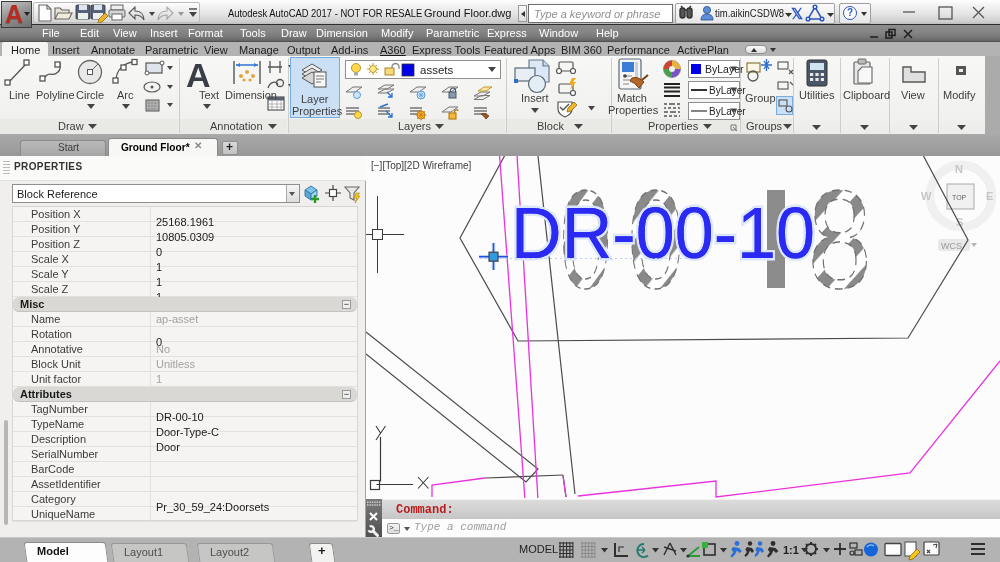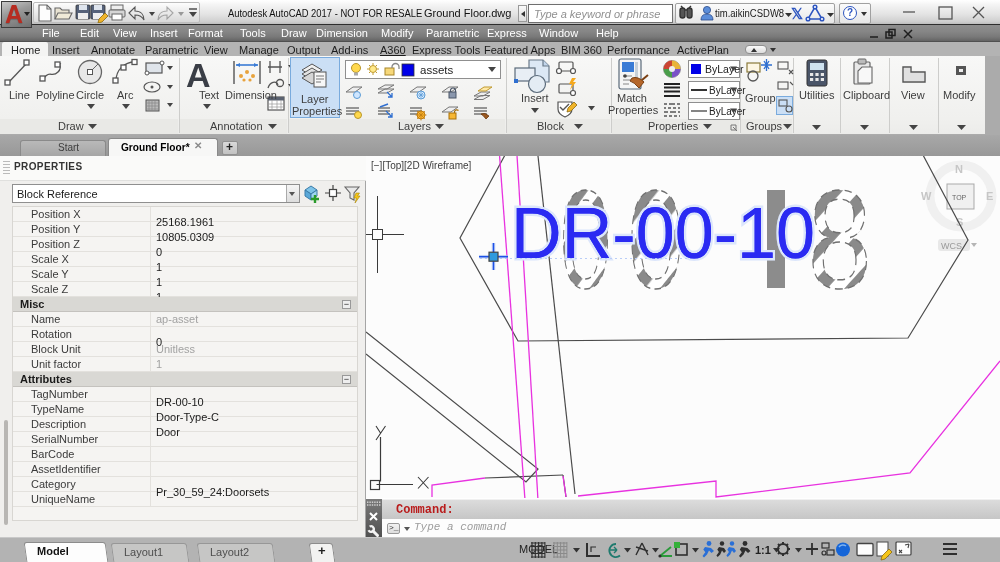--- a/index.html
+++ b/index.html
@@ -604,21 +604,21 @@
   </div>
   <div class="abs" id="palettegripd" style="left:3px;top:161px;width:7px;height:13px;background:repeating-linear-gradient(#bbb 0 1px, transparent 1px 3px);"></div>
 
   <div class="abs" id="palrows" style="left:12px;top:206px;width:346px;height:315px;font-size:11px;background:#f5f4f2;border:1px solid #d8d6d2;">
     <style>
       .r{position:relative;height:15px;line-height:15px;border-bottom:1px solid #e3e1dd;}
       .r .l{position:absolute;left:18px;color:#3a3a3a;}
       .r .v{position:absolute;left:143px;color:#1a1a1a;margin-top:8px;}
       .r .vg{position:absolute;left:143px;color:#a2a2a2;}
       .r .cs{position:absolute;left:137px;top:0;width:1px;height:15px;background:#e3e1dd;}
-      .sec{position:relative;height:15px;line-height:15px;background:#d9d8d4;border-bottom:1px solid #c4c2be;font-weight:bold;color:#1a1a1a;}
+      .sec{position:relative;height:15px;line-height:15px;background:#d9d8d4;border-bottom:1px solid #c4c2be;font-weight:bold;color:#1a1a1a;border-radius:6px;}
       .sec .t{position:absolute;left:7px;}
       .sec .m{position:absolute;right:6px;top:3px;width:9px;height:9px;border:1px solid #999;background:#eee;font-size:9px;line-height:7px;text-align:center;font-weight:normal;}
     </style>
     <div class="r">
         <span class="l">Position X</span>
         <span class="v">25168.1961</span>
         <span class="cs"></span>
       </div>
     <div class="r">
         <span class="l">Position Y</span>
@@ -650,20 +650,25 @@
         <span class="m">−</span>
       </div>
     <div class="r">
         <span class="l">Name</span>
         <span class="vg">ap-asset</span>
         <span class="cs"></span>
       </div>
     <div class="r">
         <span class="l">Rotation</span>
         <span class="v">0</span>
+        <span class="cs"></span>
+      </div>
+    <div class="r">
+        <span class="l">Annotative</span>
+        <span class="vg">No</span>
         <span class="cs"></span>
       </div>
     <div class="r">
         <span class="l">Block Unit</span>
         <span class="vg">Unitless</span>
         <span class="cs"></span>
       </div>
     <div class="r">
         <span class="l">Unit factor</span>
         <span class="vg">1</span>
@@ -718,21 +723,21 @@
   <div class="abs" style="left:25px;top:542px;width:82px;height:20px;background:#fdfdfd;border:1px solid #8c8c8c;border-bottom:none;border-radius:3px 3px 0 0;transform:skewX(8deg);"></div>
   <div class="abs tx" style="left:37px;top:545px;font-size:11px;font-weight:bold;color:#111;">Model</div>
   <div class="abs" style="left:112px;top:543px;width:76px;height:19px;background:#c6c6c5;border:1px solid #979797;border-bottom:none;border-radius:3px 3px 0 0;transform:skewX(8deg);"></div>
   <div class="abs tx" style="left:124px;top:546px;font-size:11px;color:#4e4e4e;">Layout1</div>
   <div class="abs" style="left:198px;top:543px;width:76px;height:19px;background:#c6c6c5;border:1px solid #979797;border-bottom:none;border-radius:3px 3px 0 0;transform:skewX(8deg);"></div>
   <div class="abs tx" style="left:210px;top:546px;font-size:11px;color:#4e4e4e;">Layout2</div>
   <div class="abs" style="left:310px;top:543px;width:24px;height:19px;background:#f2f2f1;border:1px solid #8c8c8c;border-bottom:none;border-radius:3px 3px 0 0;transform:skewX(8deg);"></div>
   <div class="abs tx" style="left:318px;top:543px;font-size:13px;font-weight:bold;color:#222;">+</div>
 
   <div class="abs tx" style="left:519px;top:543px;font-size:11px;color:#222;">MODEL</div>
-  <div class="abs" id="statusicons" style="left:524px;top:537px;width:448px;height:25px;">
+  <div class="abs" id="statusicons" style="left:552px;top:537px;width:448px;height:25px;">
   <svg width="448" height="25" viewBox="0 0 448 25" font-family="'Liberation Sans',sans-serif">
 
     <g stroke="#2f2f2f" stroke-width="1.1">
       <path d="M7 6 h14 M7 9.5 h14 M7 13 h14 M7 16.5 h14 M7 20 h14 M8 5 v16 M11.3 5 v16 M14.6 5 v16 M17.9 5 v16 M20.9 5 v16"></path>
     </g>
 
     <g stroke="#8a8a8a" stroke-width="1">
       <path d="M29 6 h14 M29 9.5 h14 M29 13 h14 M29 16.5 h14 M29 20 h14 M30 5 v16 M33.3 5 v16 M36.6 5 v16 M39.9 5 v16 M42.9 5 v16"></path>
     </g>
     <path d="M49 11 l7 0 l-3.5 4.5 z" fill="#333"></path>

